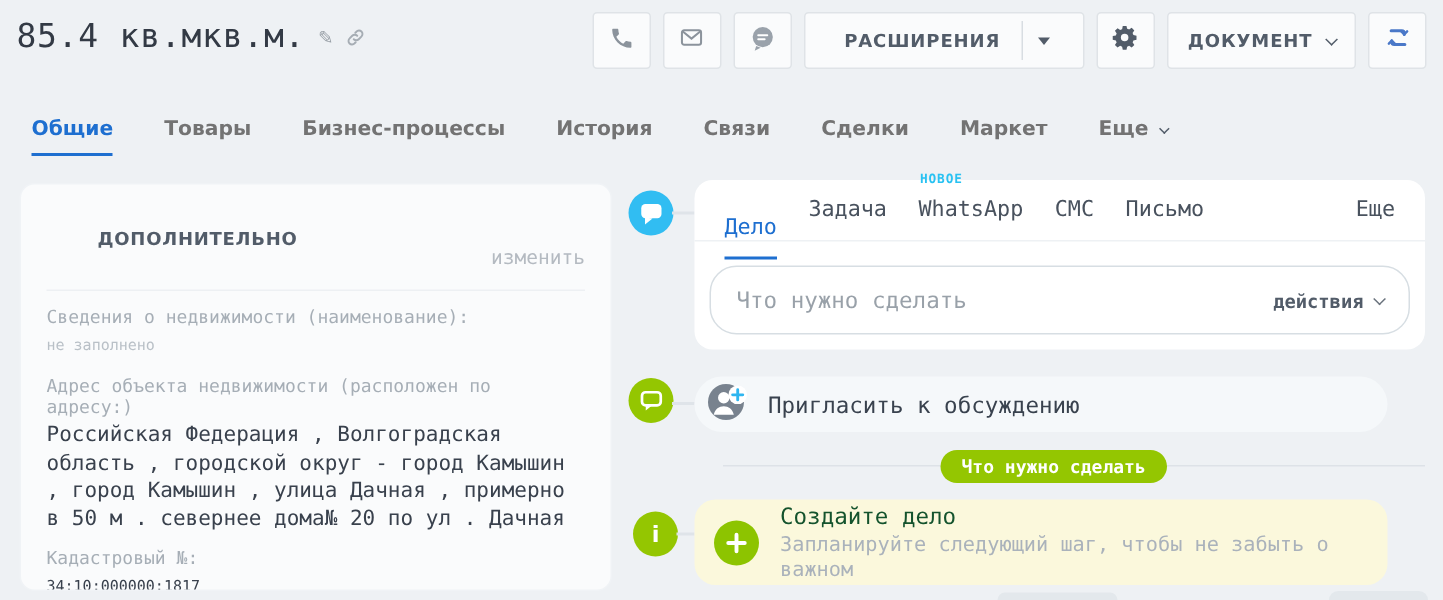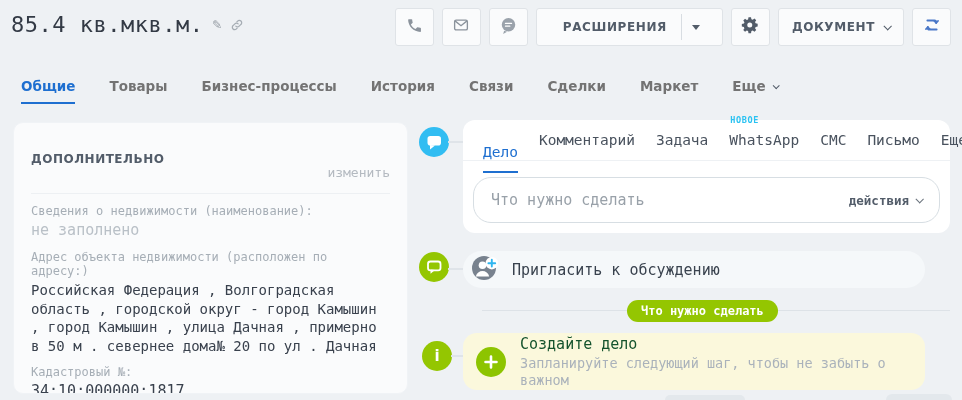--- a/index.html
+++ b/index.html
@@ -44,27 +44,27 @@
   }
   .mtab.active { color:#1e6fd0; border-bottom:2px solid #1e6fd0; }
   .mtab .chev { color:#525c69; width:5px; height:5px; }
 
   
   .details-card {
     position:absolute; left:13px; top:122px; width:395px; height:272px;
     background:#fafbfc; border:1px solid #f0f3f6; border-radius:10px; overflow:hidden;
   }
   .dc-head { display:flex; justify-content:space-between; align-items:center; padding:14px 17px 0 17px; }
-  .dc-title { font-family:"DejaVu Sans", "Liberation Sans", sans-serif; font-weight:bold; font-size:12px; letter-spacing:0.5px; color:#525c69; }
+  .dc-title { font-family:"DejaVu Sans", "Liberation Sans", sans-serif; font-weight:bold; font-size:12px; letter-spacing:0.5px; color:#525c69;margin-left:34px; }
   .dc-edit { font-size:13px; color:#b4bac1; cursor:pointer;margin-top:28px; }
   .dc-divider { margin:13px 17px 0 17px; border-top:1px solid #edf0f3; }
   .dc-fields { padding:0 17px; }
   .field { margin-top:10px; }
   .f-label { font-size:12px; line-height:14px; color:#a6aeb6; }
-  .f-value { margin-top:3px; font-size:15px; line-height:19px; color:#39414d; }
+  .f-value { margin-top:3px; font-size:10px; line-height:19px; color:#39414d; }
   .f-value.empty { color:#b9c0c7; }
   .f-value.long { font-size:14px; line-height:18.5px; }
 
   
   .tl-circle { position:absolute; width:30px; height:30px; border-radius:50%; display:flex; align-items:center; justify-content:center; }
   .tl-circle svg { display:block; }
   .c-blue { left:419px; top:127px; background:#31bdf2; }
   .c-green { left:419px; top:252px; background:#94c601; }
   .c-info { left:422px; top:341px; background:#94c601; color:#fff; font-weight:bold; font-size:15px; font-family:"DejaVu Sans", sans-serif; }
   .conn { position:absolute; height:2px; background:#dfe4e9; }
@@ -235,21 +235,20 @@
       </svg>
   </div>
   <div class="tl-circle c-info">i</div>
   <div class="conn" style="left:448px; top:141px; width:15px;"></div>
   <div class="conn" style="left:448px; top:268px; width:15px;"></div>
   <div class="conn" style="left:451px; top:355px; width:12px;"></div>
 
   <div class="tl-card">
     <div class="tl-tabs">
       <span class="tl-tab active">Дело</span>
-      <span class="tl-tab">Комментарий</span>
       <span class="tl-tab">Задача</span>
       <span class="tl-tab">
         <span class="newbadge">НОВОЕ</span>
         <span>WhatsApp</span>
       </span>
       <span class="tl-tab">СМС</span>
       <span class="tl-tab">Письмо</span>
       <span class="tl-tab tl-tab-more">
         <span>Еще</span>
 

